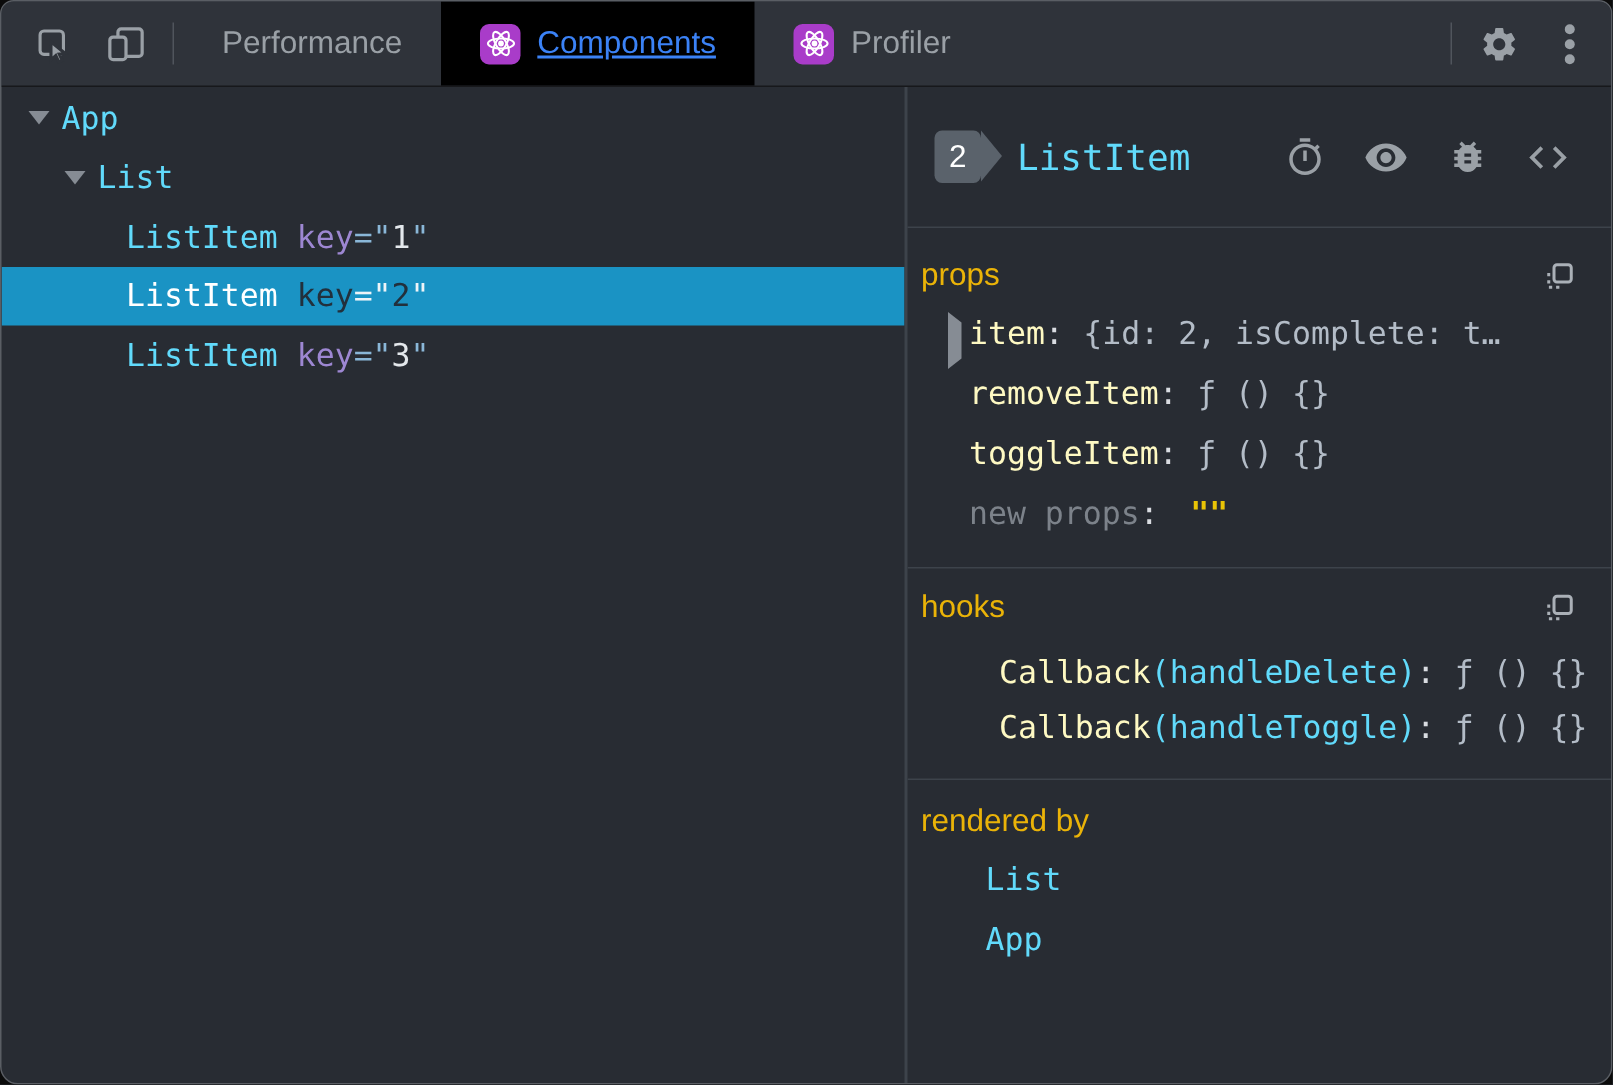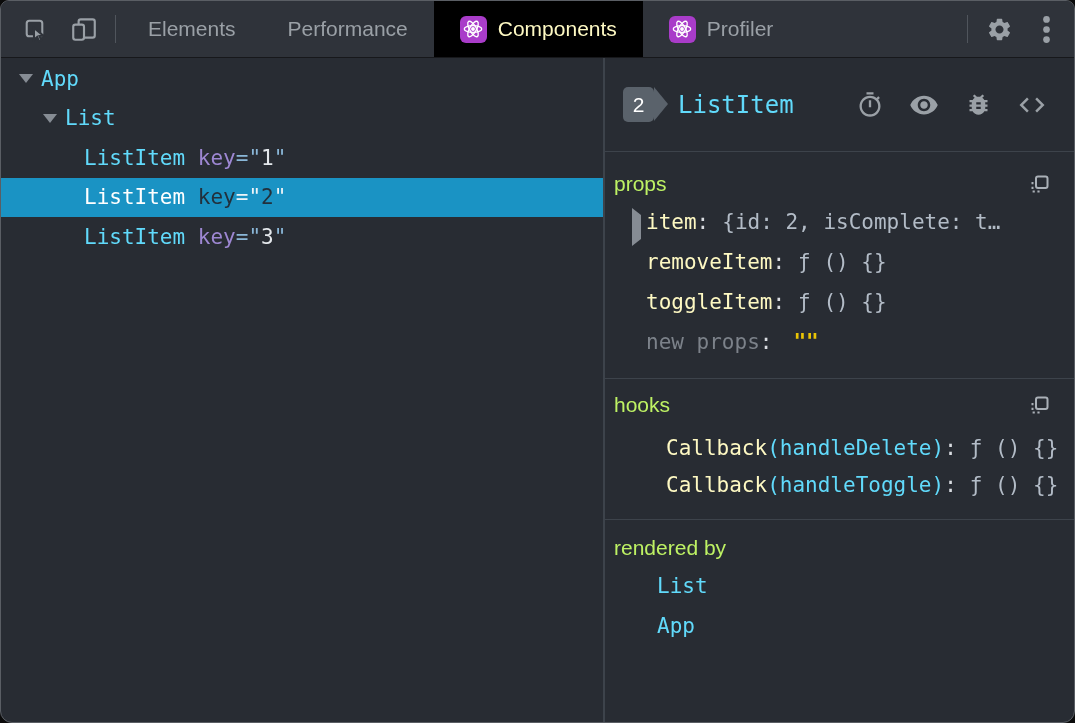--- a/index.html
+++ b/index.html
@@ -29,21 +29,21 @@
   }
   .tool-btn svg { display:block; }
   .vdiv-top {
     width:1px; background:#50555c; margin:14px 6px;
   }
   .tab {
     display:flex; align-items:center; gap:11px;
     padding:0 26px; font-size:21px; color:#9aa0a6; cursor:pointer;
     white-space:nowrap;
   }
-  .tab.active { background:#000; color:#fef9c3; }
+  .tab.active { background:#000; color:#3b82f6;text-decoration:underline; }
   .react-chip {
     width:27px; height:27px; border-radius:6px;
     display:flex; align-items:center; justify-content:center;
   }
   .topbar-right { margin-left:auto; display:flex; align-items:stretch; }
   
   .main { flex:1; display:flex; min-height:0; }
   .left-panel {
     width:604px; flex:0 0 604px;
     border-right:2px solid #3d434b;
@@ -115,21 +115,21 @@
   }
   .rt-icons { margin-left:auto; display:flex; align-items:center; gap:14px; }
   .icon-btn { width:40px; height:40px; display:flex; align-items:center; justify-content:center; color:#9aa0a6; cursor:pointer; }
   
   .inspector { flex:1; overflow:hidden; display:flex; flex-direction:column; }
   .section { border-bottom:1px solid #3d434b; padding-bottom:16px; }
   .section:last-child { border-bottom:none; }
   .sec-head {
     display:flex; align-items:center; justify-content:space-between;
     padding:20px 24px 6px 9px;
-    font-size:21px; color:#bef264;
+    font-size:21px; color:#eab308;
   }
   .copy-btn { color:#aab0b7; cursor:pointer; display:flex; }
   .mrow {
     position:relative; height:40px; display:flex; align-items:center;
     padding-left:41px; white-space:pre;
     font-family:"DejaVu Sans Mono", monospace; font-size:21px;
   }
   .mrow .row-arrow { position:absolute; left:21px; top:13px; }
   .pname { color:#fef9c3; }
   .pcolon { color:#d9dce1; }
@@ -180,23 +180,20 @@
         </svg>
     </div>
     <div class="tool-btn">
       <svg width="28" height="28" viewBox="0 0 26 26">
         <rect x="8" y="4" width="15" height="17" rx="2" fill="none" stroke="currentColor" stroke-width="2"></rect>
         <rect x="3" y="9" width="10" height="14" rx="2" fill="#2f333a" stroke="currentColor" stroke-width="2"></rect>
       </svg>
     </div>
     <div class="vdiv-top"></div>
     <div class="tab">
-      <span>Elements</span>
-    </div>
-    <div class="tab">
       <span>Performance</span>
     </div>
     <div class="tab active">
       <span class="react-chip" style="background:#a93cc9">
         <svg width="22" height="22" viewBox="0 0 24 24">
             <use href="#def-atom"></use>
           </svg>
       </span>
       <span>Components</span>
     </div>

